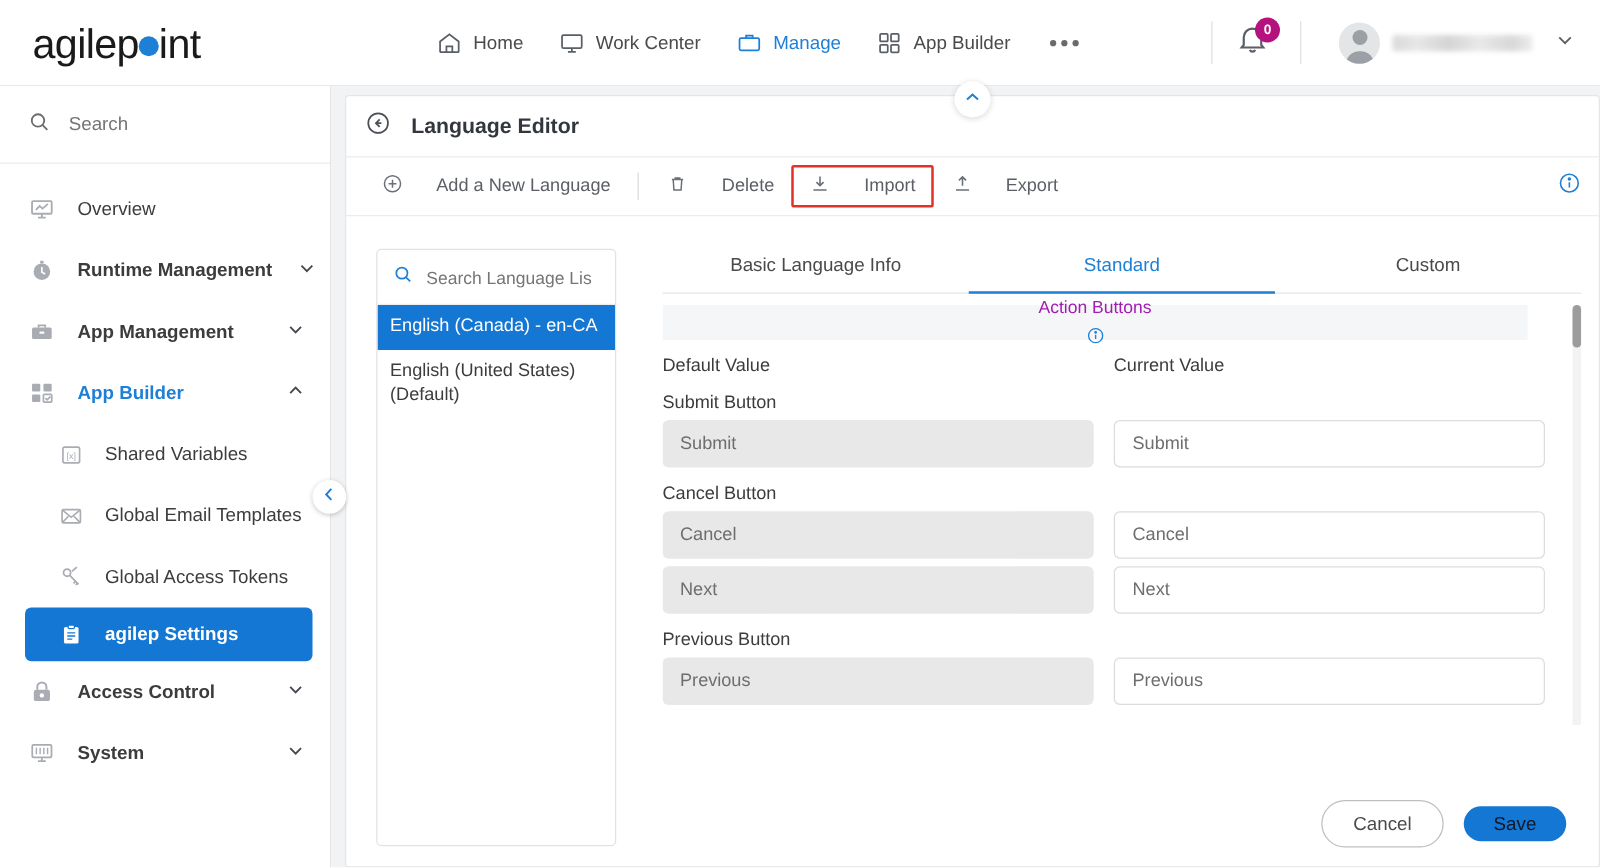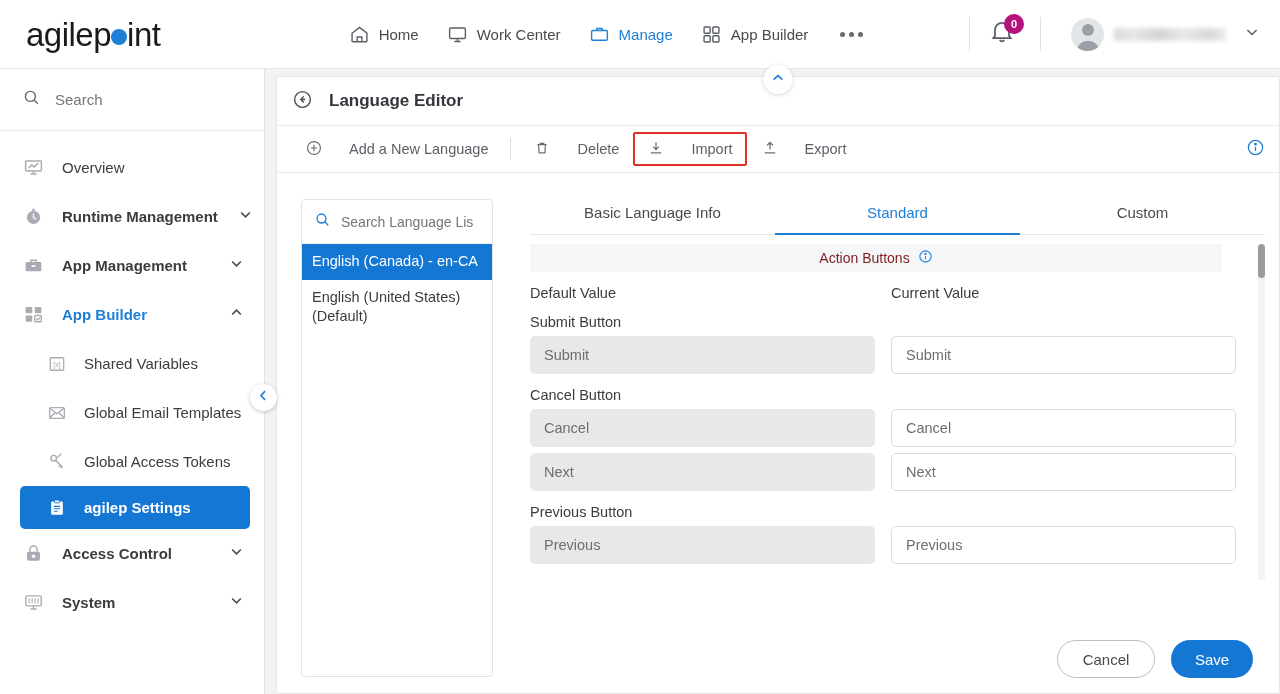--- a/index.html
+++ b/index.html
@@ -155,22 +155,23 @@
     padding-bottom: 13px; cursor: pointer; position: relative;
   }
   .tab.active { color: #1e7fd6; }
   .tab.active::after {
     content: ""; position: absolute; left: 0; right: 0; bottom: -1px;
     height: 2.5px; background: #1e7fd6;
   }
   .scroll-area { position: relative; height: 345px; overflow: hidden; padding-top: 9px; }
   .section-head {
     height: 28px; background: #f5f6f8; display: flex; align-items: center;
-    justify-content: center; gap: 8px; font-size: 14px; color: #7f1d1d;
+    justify-content: center; gap: 8px; font-size: 14px; color: #a21caf;
     width: 692px;
+    flex-direction: column;
   }
   .field-row { padding-top: 6px; }
   .field-label { font-size: 14.5px; color: #3c3c3c; margin: 7px 0 6px 0; }
   .cols { display: flex; gap: 16px; }
   .col-head { font-size: 14.5px; color: #3c3c3c; }
   .col-head-row { display: flex; margin-top: 13px; }
   .inp {
     height: 38px; border-radius: 5px; display: flex; align-items: center;
     padding: 0 14px; font-size: 14.5px; color: #6e6e6e;
   }
@@ -186,22 +187,22 @@
   }
   .footer-btns {
     position: absolute; right: 12px; bottom: 8px; display: flex; gap: 16px; align-items: center;
   }
   .btn-outline {
     width: 98px; height: 38px; border: 1px solid #bfbfbf; border-radius: 19px;
     background: #fff; font-size: 15px; color: #4a4a4a; cursor: pointer;
     display: flex; align-items: center; justify-content: center; font-family: inherit;
   }
   .btn-primary {
-    width: 82px; height: 38px; border: none; border-radius: 19px;
-    background: #1477d4; font-size: 15px; color: #ffffff; cursor: pointer;
+    width: 82px; height: 28px; border: none; border-radius: 19px;
+    background: #1477d4; font-size: 15px; color: #0f172a; cursor: pointer;
     display: flex; align-items: center; justify-content: center; font-family: inherit;
   }
 </style>
 </head>
 <body>
 
 <div class="app">
 
   <div class="topbar">
     <div class="logo">

